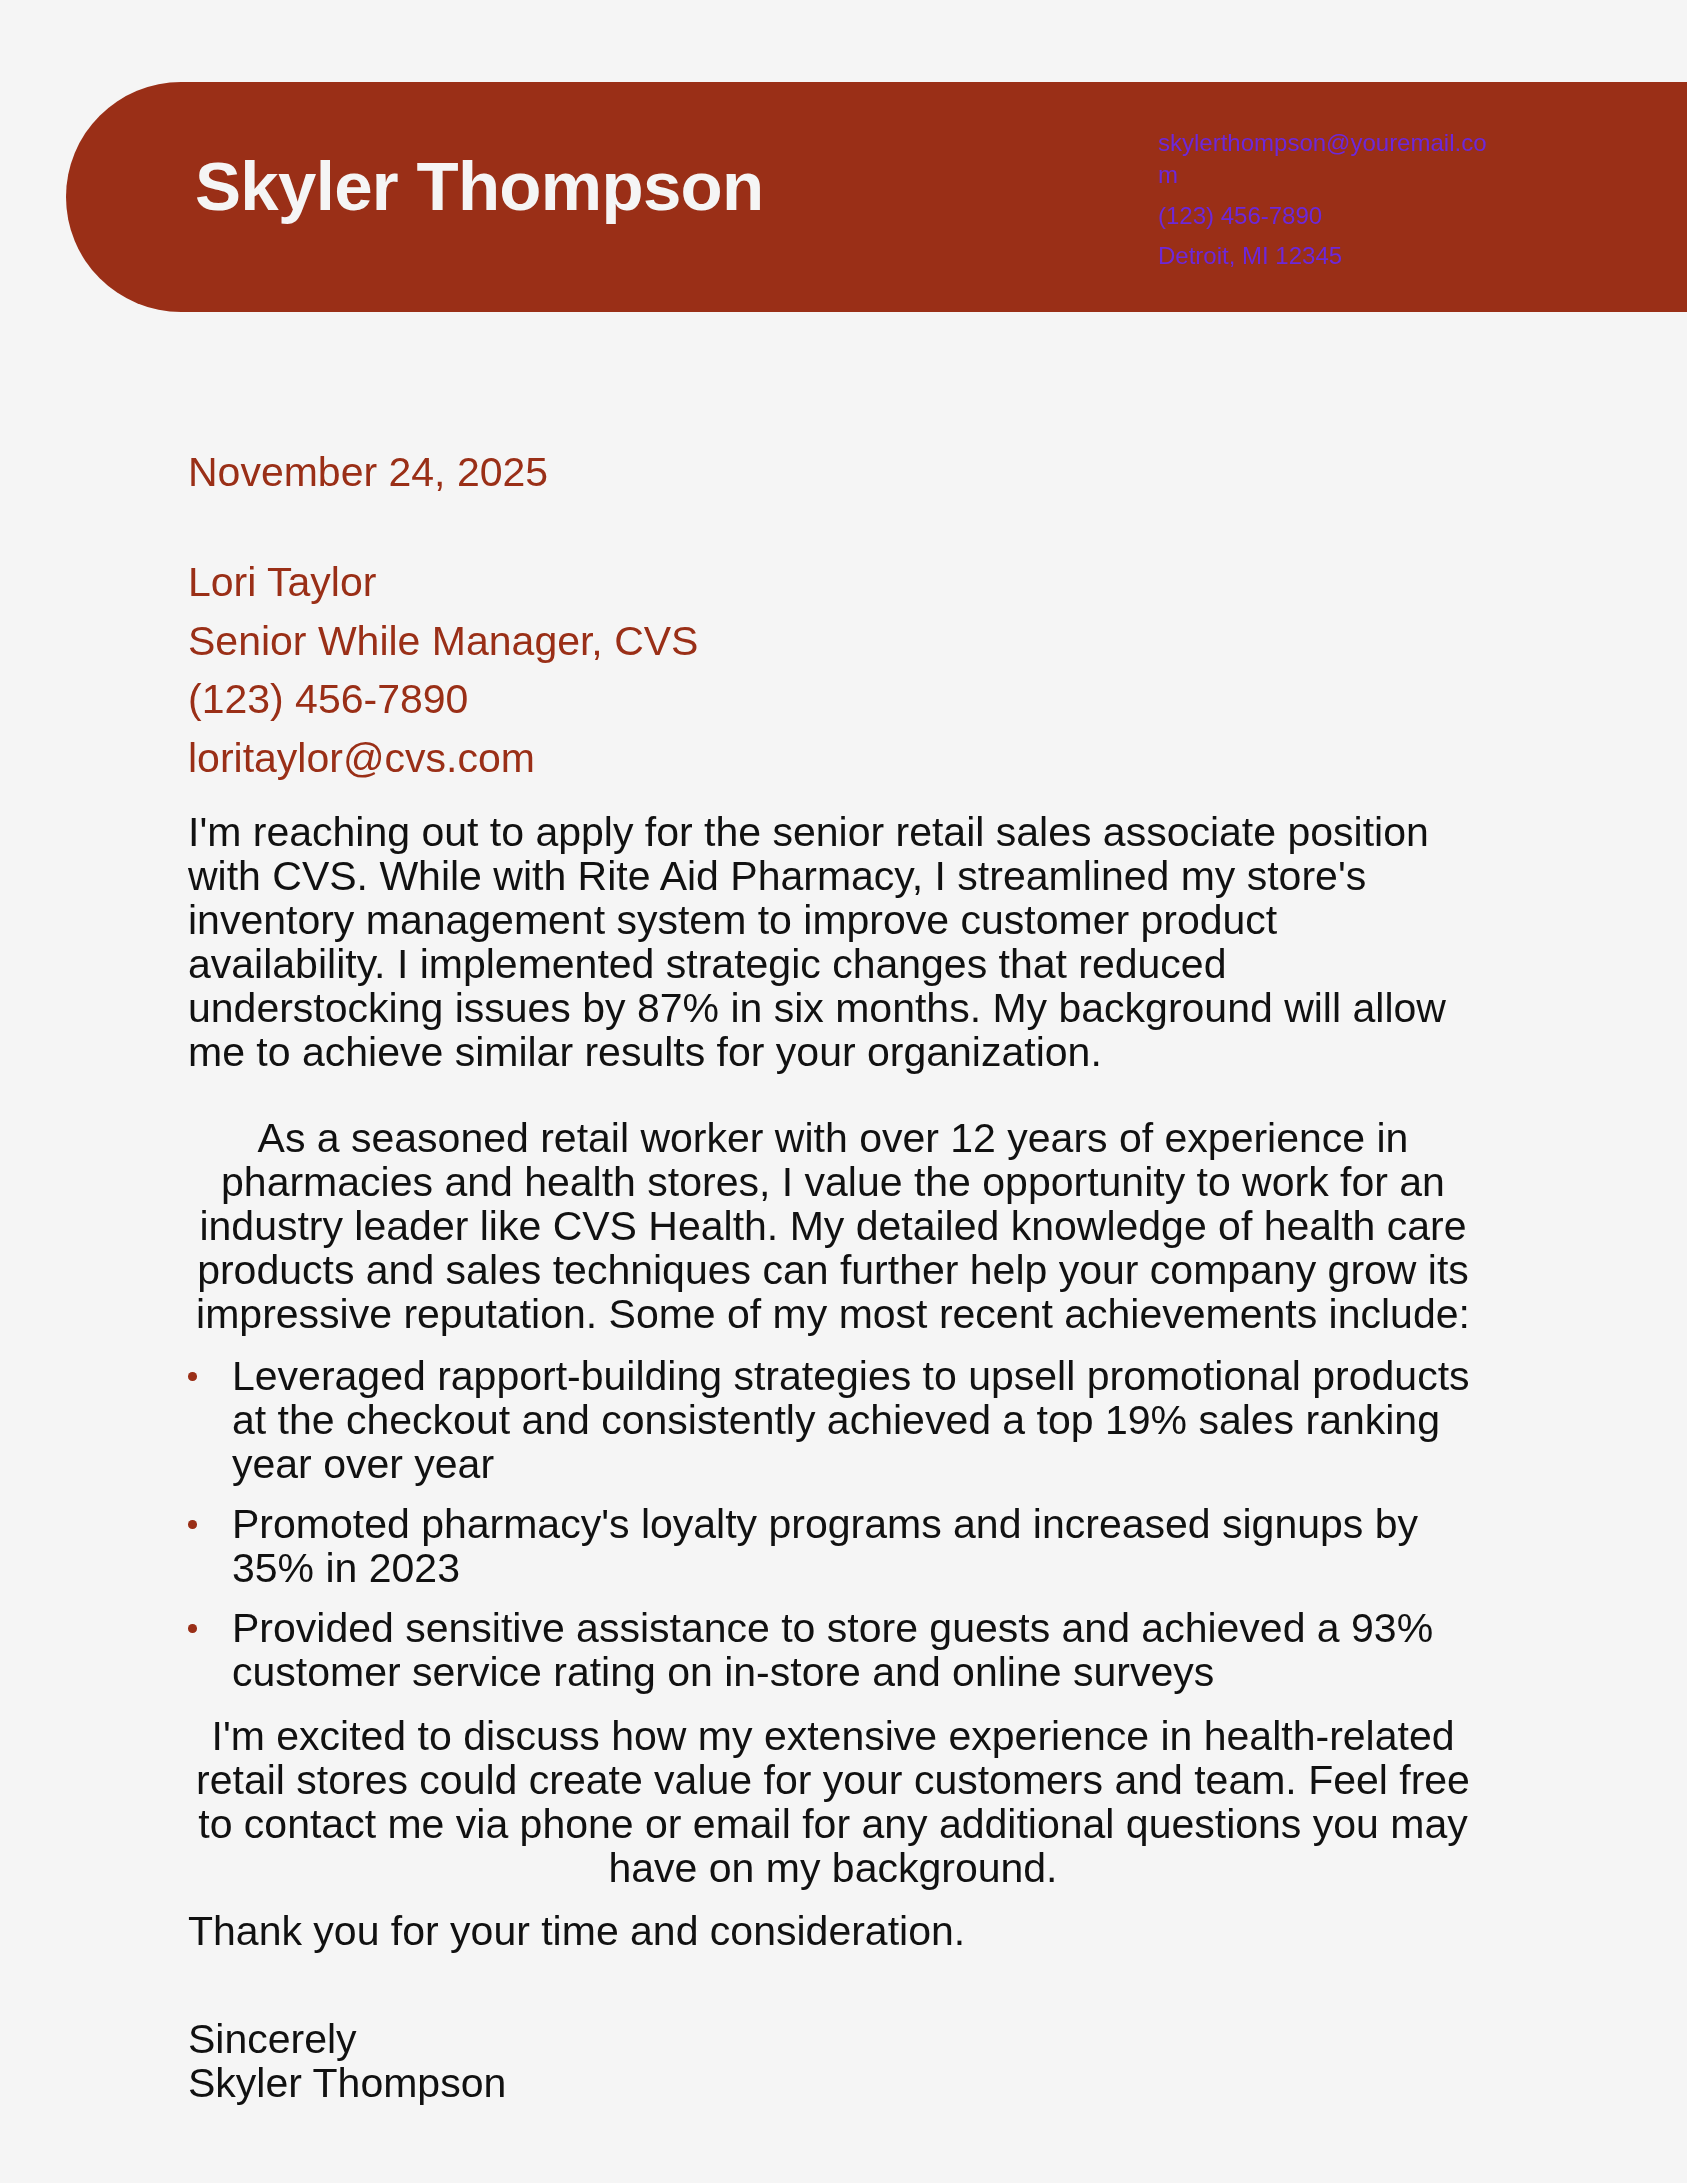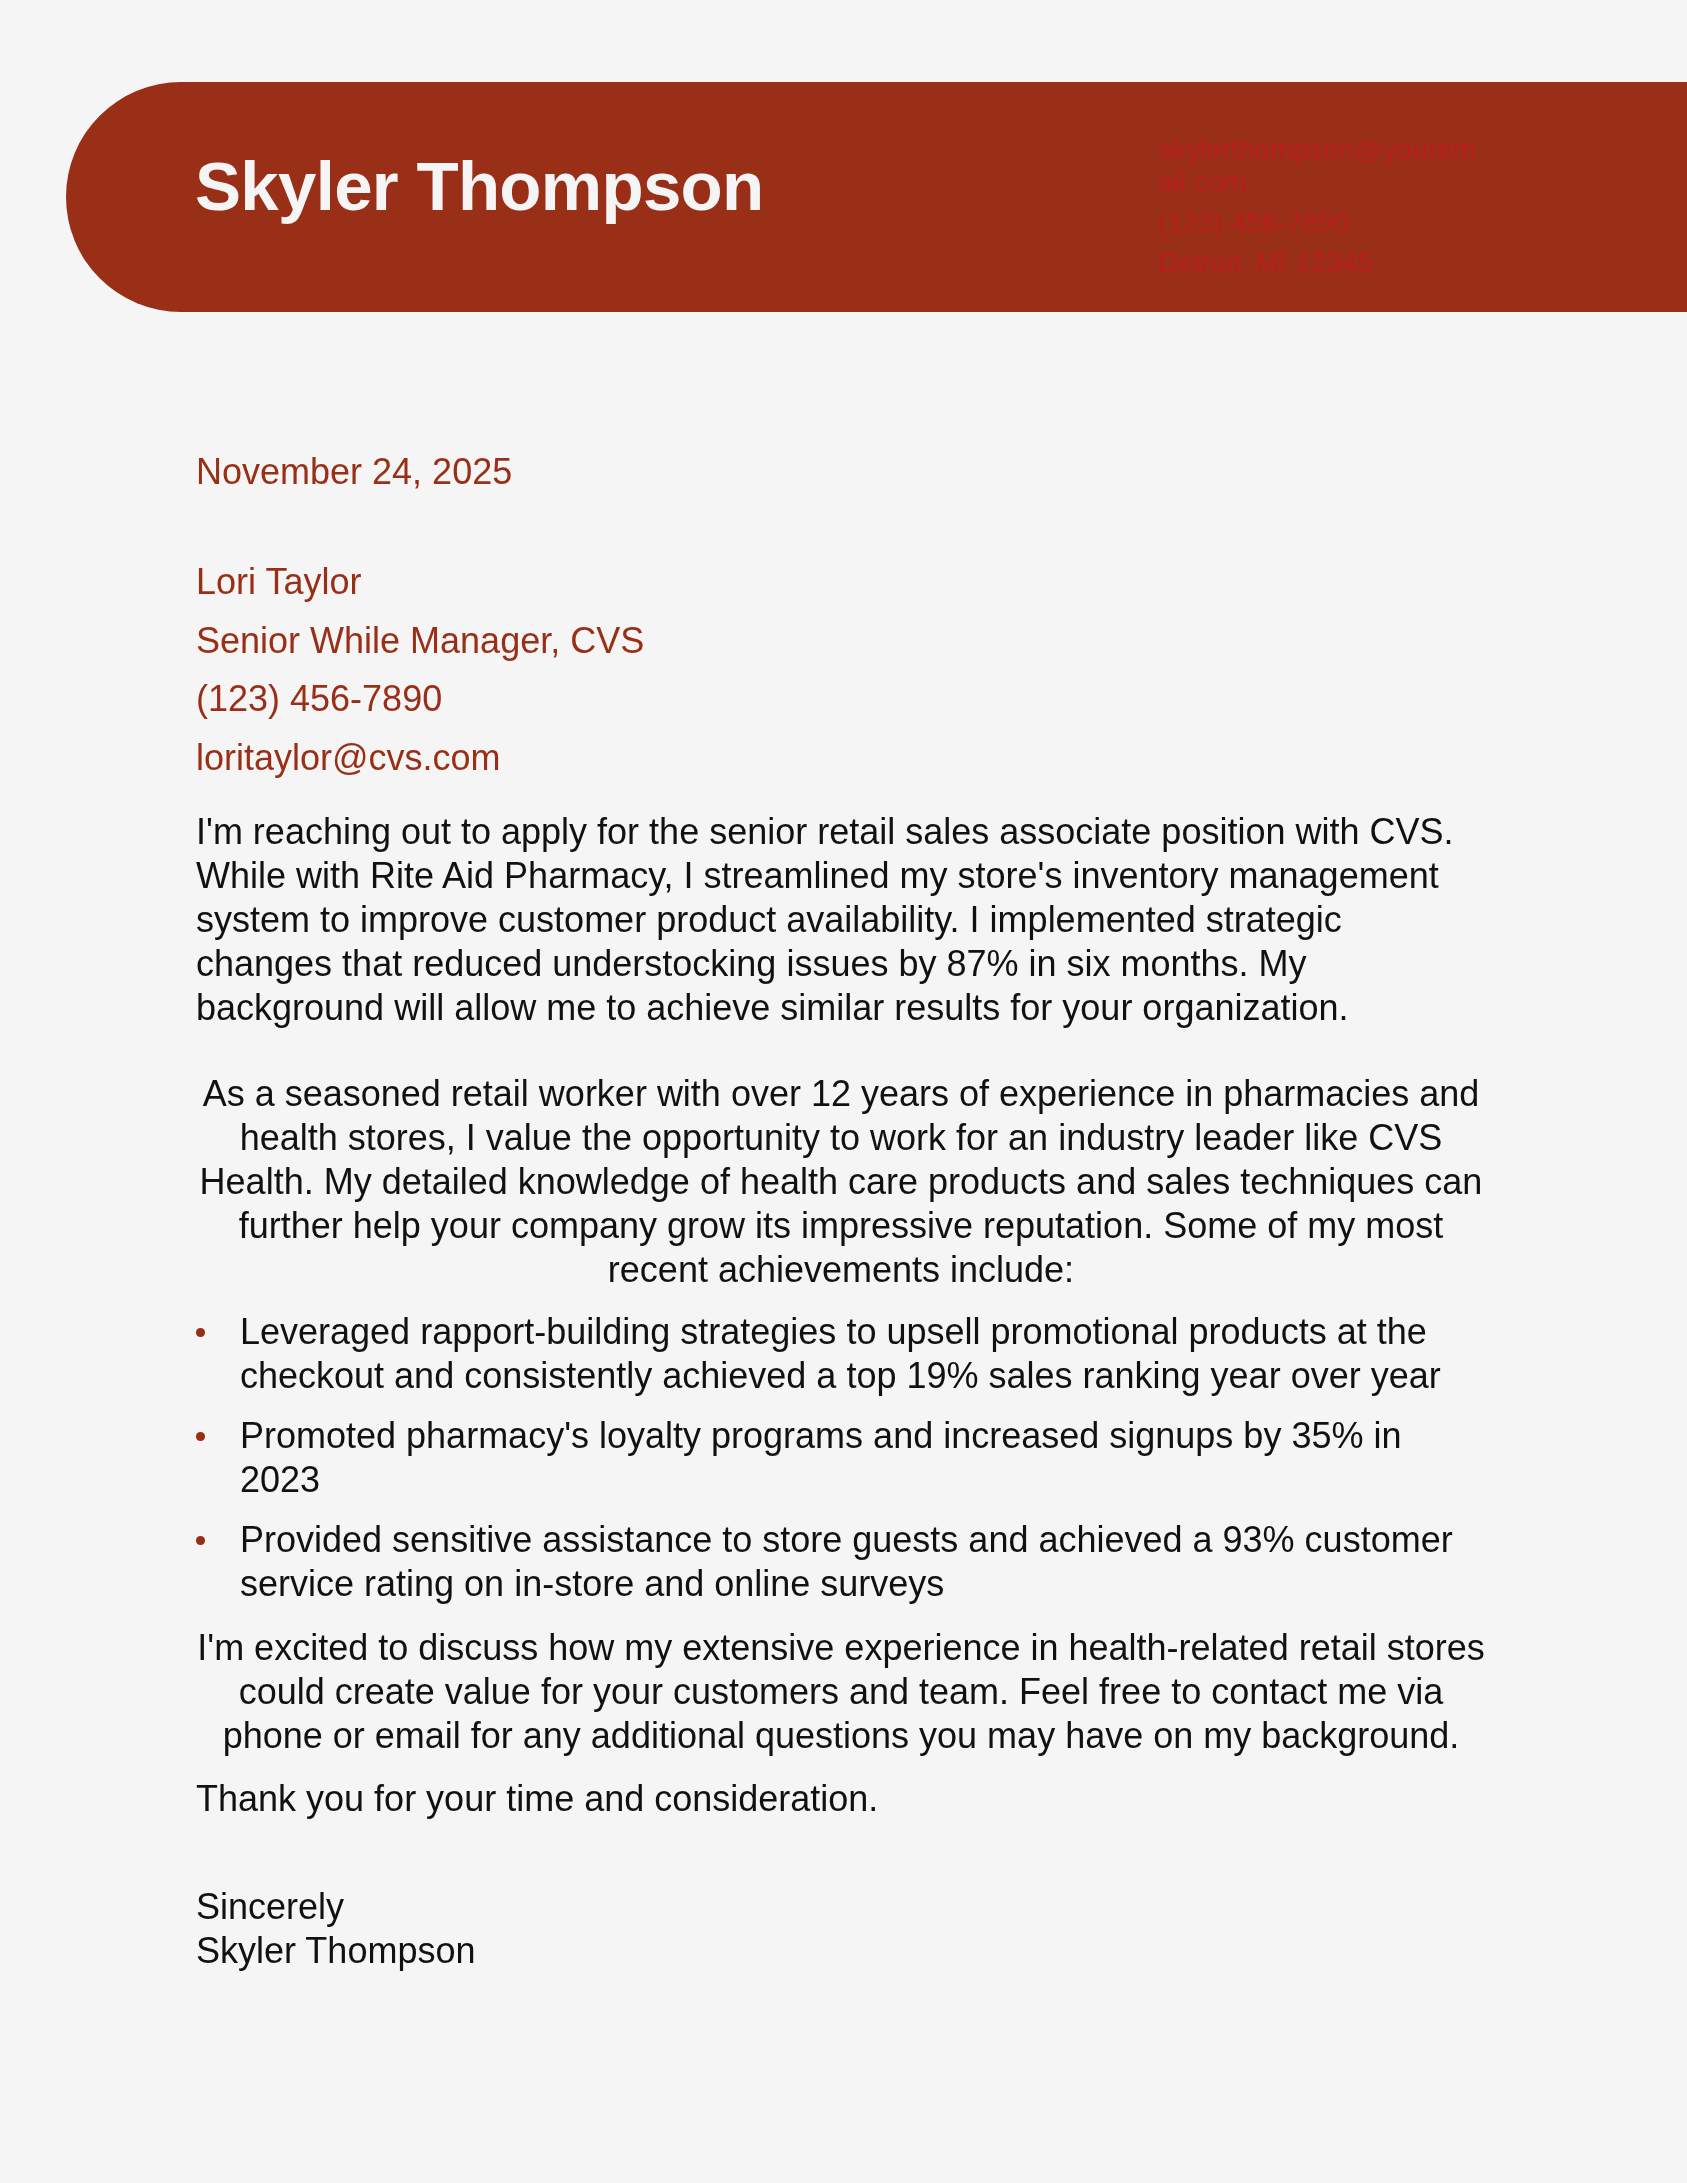--- a/index.html
+++ b/index.html
@@ -22,34 +22,34 @@
     position: absolute;
     left: 195px; top: 152px;
     font-size: 69px;
     font-weight: bold;
     color: #f5f5f5;
     line-height: 1;
     letter-spacing: -0.7px;
   }
   .header-contact {
     position: absolute;
-    left: 1158px; top: 134px;
+    left: 1158px; top: 127px;
     width: 331px;
-    color: #b91c1c;
-    font-size: 28px;
+    color: #6d28d9;
+    font-size: 24px;
     line-height: 32px;
   }
   .header-contact div { margin-bottom: 8.6px; }
   .header-contact .email { word-break: break-all; margin-bottom: 8.6px; }
 
   .content {
     position: absolute;
-    left: 196px; top: 450px;
+    left: 188px; top: 450px;
     width: 1290px;
-    font-size: 36px;
+    font-size: 41px;
     line-height: 44px;
   }
   .accent { color: #9a2f17; }
   .date { margin: 0 0 66px 0; }
   .recipient div { margin-bottom: 14.6px; }
   .recipient { margin-bottom: 30px; }
   .salutation { margin-bottom: 46px; }
   .para { margin: 0 0 42px 0; }
   .para.tight { margin-bottom: 18.5px; text-align: center; }
   ul.achievements {

